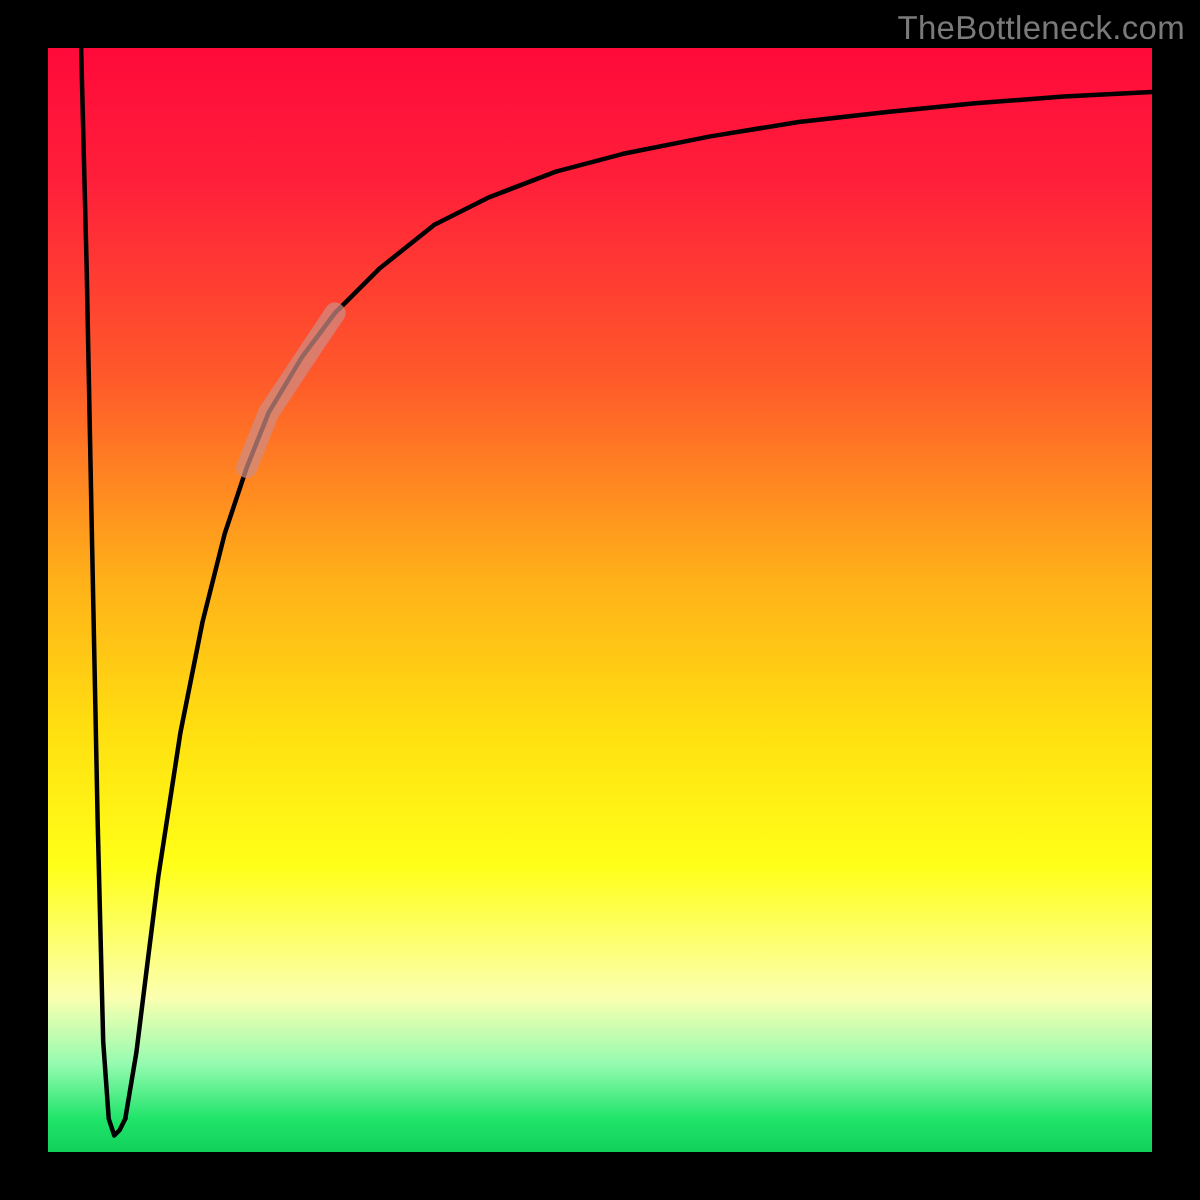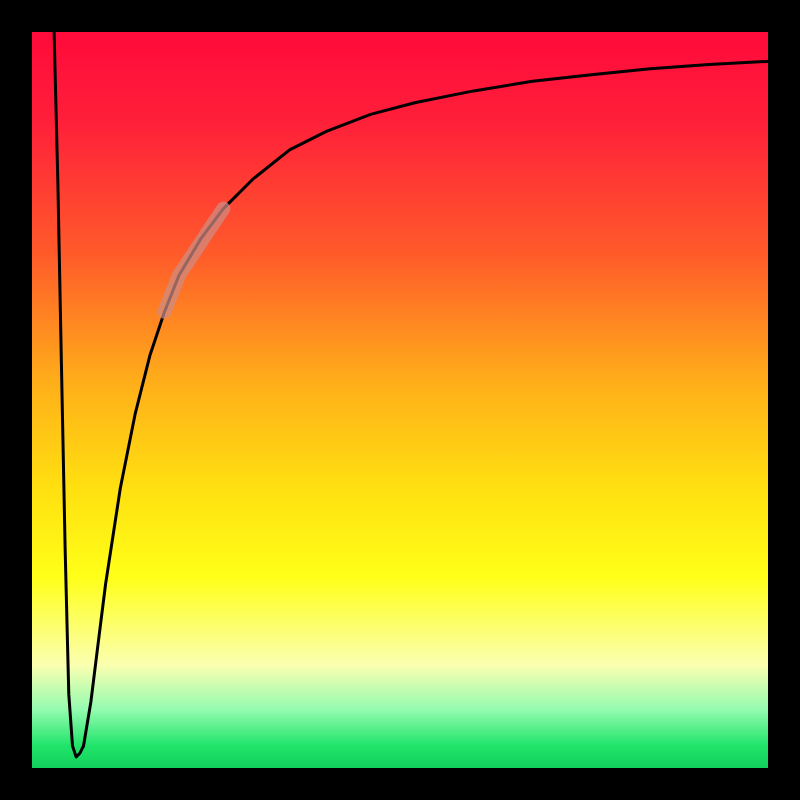--- a/index.html
+++ b/index.html
@@ -52,20 +52,21 @@
     left: 0;
     top: 0;
     width: 736px;
     height: 736px;
   }
 </style>
 </head>
 <body>
 
 <div class="frame">
+  <div class="watermark">TheBottleneck.com</div>
 
   <div class="plot-area">
     <svg class="curve" viewBox="0 0 736 736" preserveAspectRatio="none">
       <path fill="none" stroke-width="3" stroke-linecap="round" stroke-linejoin="round" d="M22.1 0.0 L25.8 147.2 L29.4 331.2 L33.1 515.2 L36.8 662.4 L40.5 713.9 L44.2 725.0 L47.8 721.3 L51.5 713.9" stroke="#000000"></path>
       <path fill="none" stroke-width="3" stroke-linecap="round" stroke-linejoin="round" d="M51.5 713.9 L58.9 669.8 L66.2 610.9 L73.6 552.0 L88.3 456.3 L103.0 382.7 L117.8 323.8 L132.5 279.7 L147.2 242.9 L169.3 206.1 L191.4 176.6 L220.8 147.2 L257.6 117.8 L294.4 99.4 L338.6 82.4 L382.7 70.7 L441.6 58.9 L500.5 49.3 L559.4 42.7 L618.2 36.8 L677.1 32.4 L736.0 29.4" stroke="#000000"></path>
       <path fill="none" stroke-width="14" stroke-linecap="round" stroke-linejoin="round" opacity="0.72" d="M132.5 279.7 L147.2 242.9 L161.9 220.8 L176.6 198.7 L191.4 176.6" stroke="#cf8c84"></path>
     </svg>
   </div>
 </div>
 

